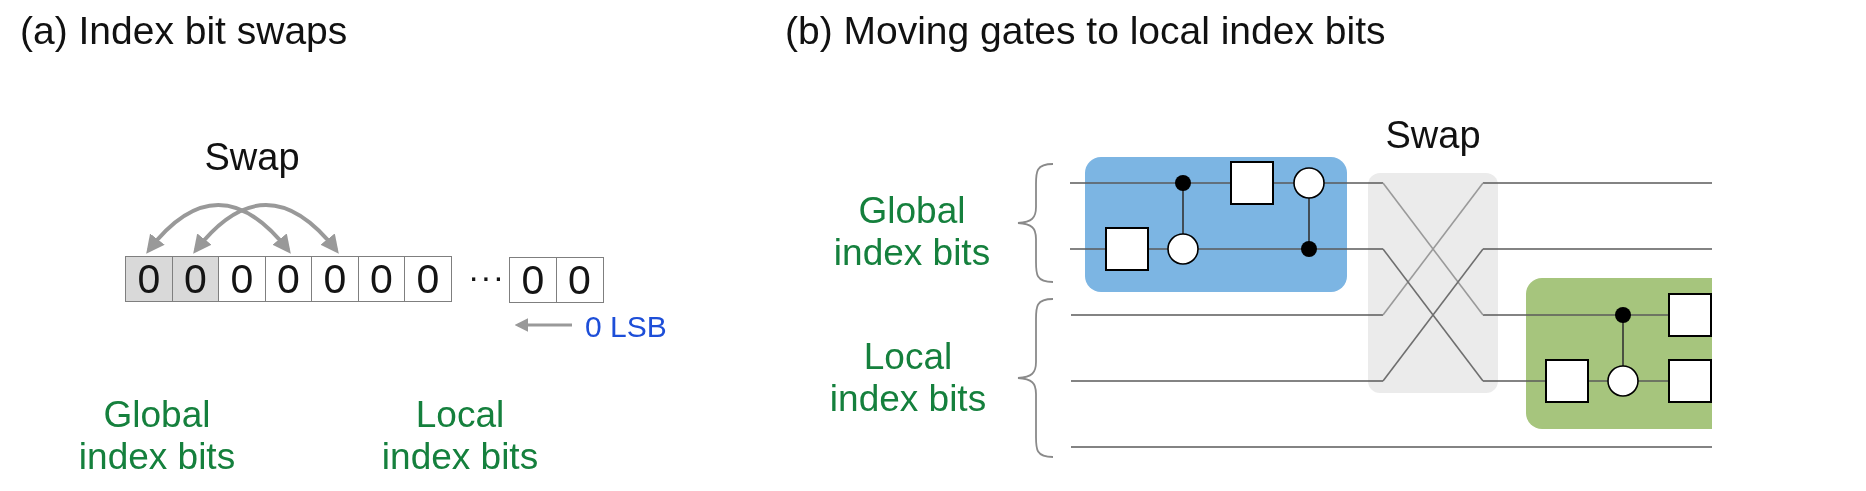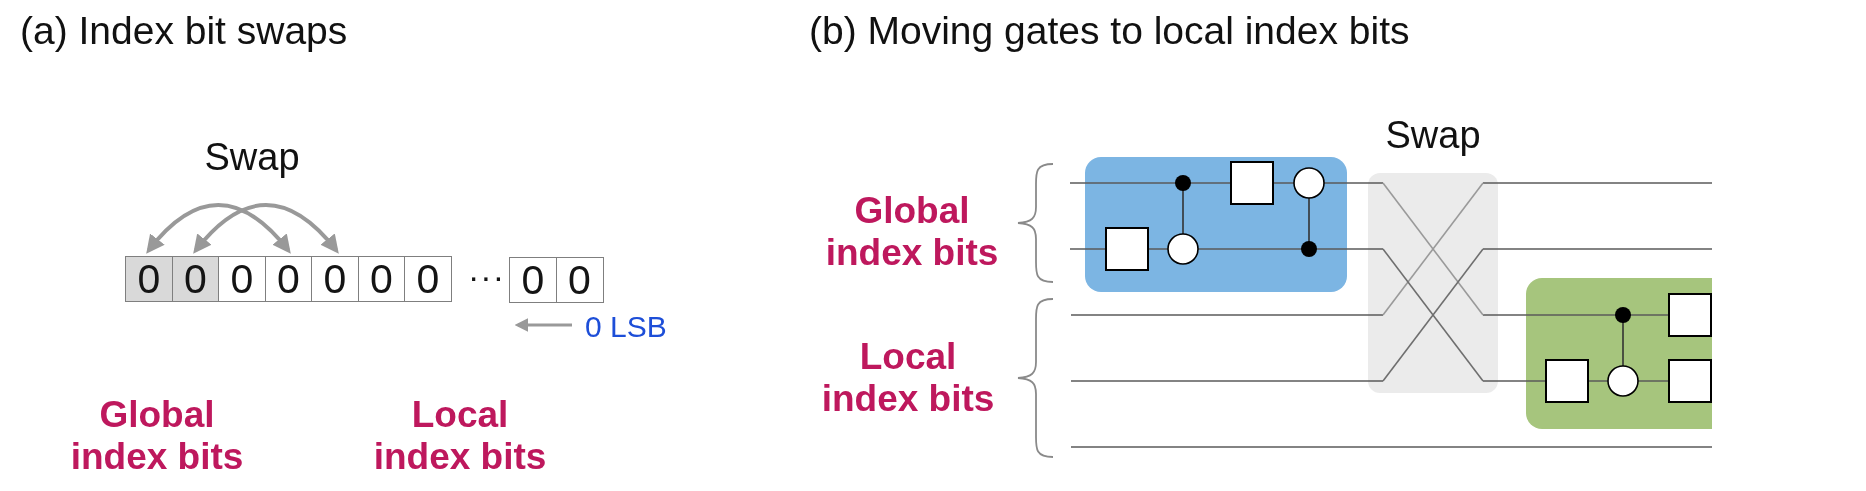--- a/index.html
+++ b/index.html
@@ -3,22 +3,22 @@
 <meta charset="utf-8">
 <style>
   html,body { margin:0; padding:0; background:#ffffff; }
   .canvas {
     position:relative; width:1712px; height:491px; background:#ffffff;
     font-family:"Liberation Sans", sans-serif; color:#141414; overflow:hidden;
   }
   .abs { position:absolute; }
   .panel-title { font-size:39px; line-height:1.1; color:#111; white-space:nowrap; }
   .swap-label { font-size:38px; color:#111; transform:translateX(-50%); white-space:nowrap; }
-  .group-label { font-size:37px; line-height:42px; color:#be185d; text-align:center;
-                 transform:translateX(-50%); white-space:nowrap;font-weight:bold; }
+  .group-label { font-size:37px; line-height:42px; color:#15803d; text-align:center;
+                 transform:translateX(-50%); white-space:nowrap; }
   .bit-row { display:flex; }
   .bit-cell {
     width:46px; height:44px; border:1.5px solid #7f7f7f; margin-left:-1.5px;
     display:flex; align-items:center; justify-content:center;
     font-size:41px; color:#141414; background:#ffffff;
   }
   .bit-cell:first-child { margin-left:0; }
   .bit-cell.shaded { background:#d9d9d9; }
   .ellipsis { font-size:34px; color:#141414; letter-spacing:1px; }
   .lsb-label { font-size:30px; color:#1d4ed8; white-space:nowrap; }
@@ -66,21 +66,21 @@
   <div class="abs group-label" style="left:157px; top:394px;">
     <div>Global</div>
     <div>index bits</div>
   </div>
 
   <div class="abs group-label" style="left:460px; top:394px;">
     <div>Local</div>
     <div>index bits</div>
   </div>
 
-  <div class="abs panel-title" style="left:785px; top:10px;margin-left:24px;">(b) Moving gates to local index bits</div>
+  <div class="abs panel-title" style="left:785px; top:10px;">(b) Moving gates to local index bits</div>
 
   <div class="abs swap-label" style="left:1433px; top:114px;">Swap</div>
 
   <div class="abs group-label" style="left:912px; top:190px;">
     <div>Global</div>
     <div>index bits</div>
   </div>
 
   <div class="abs group-label" style="left:908px; top:336px;">
     <div>Local</div>

